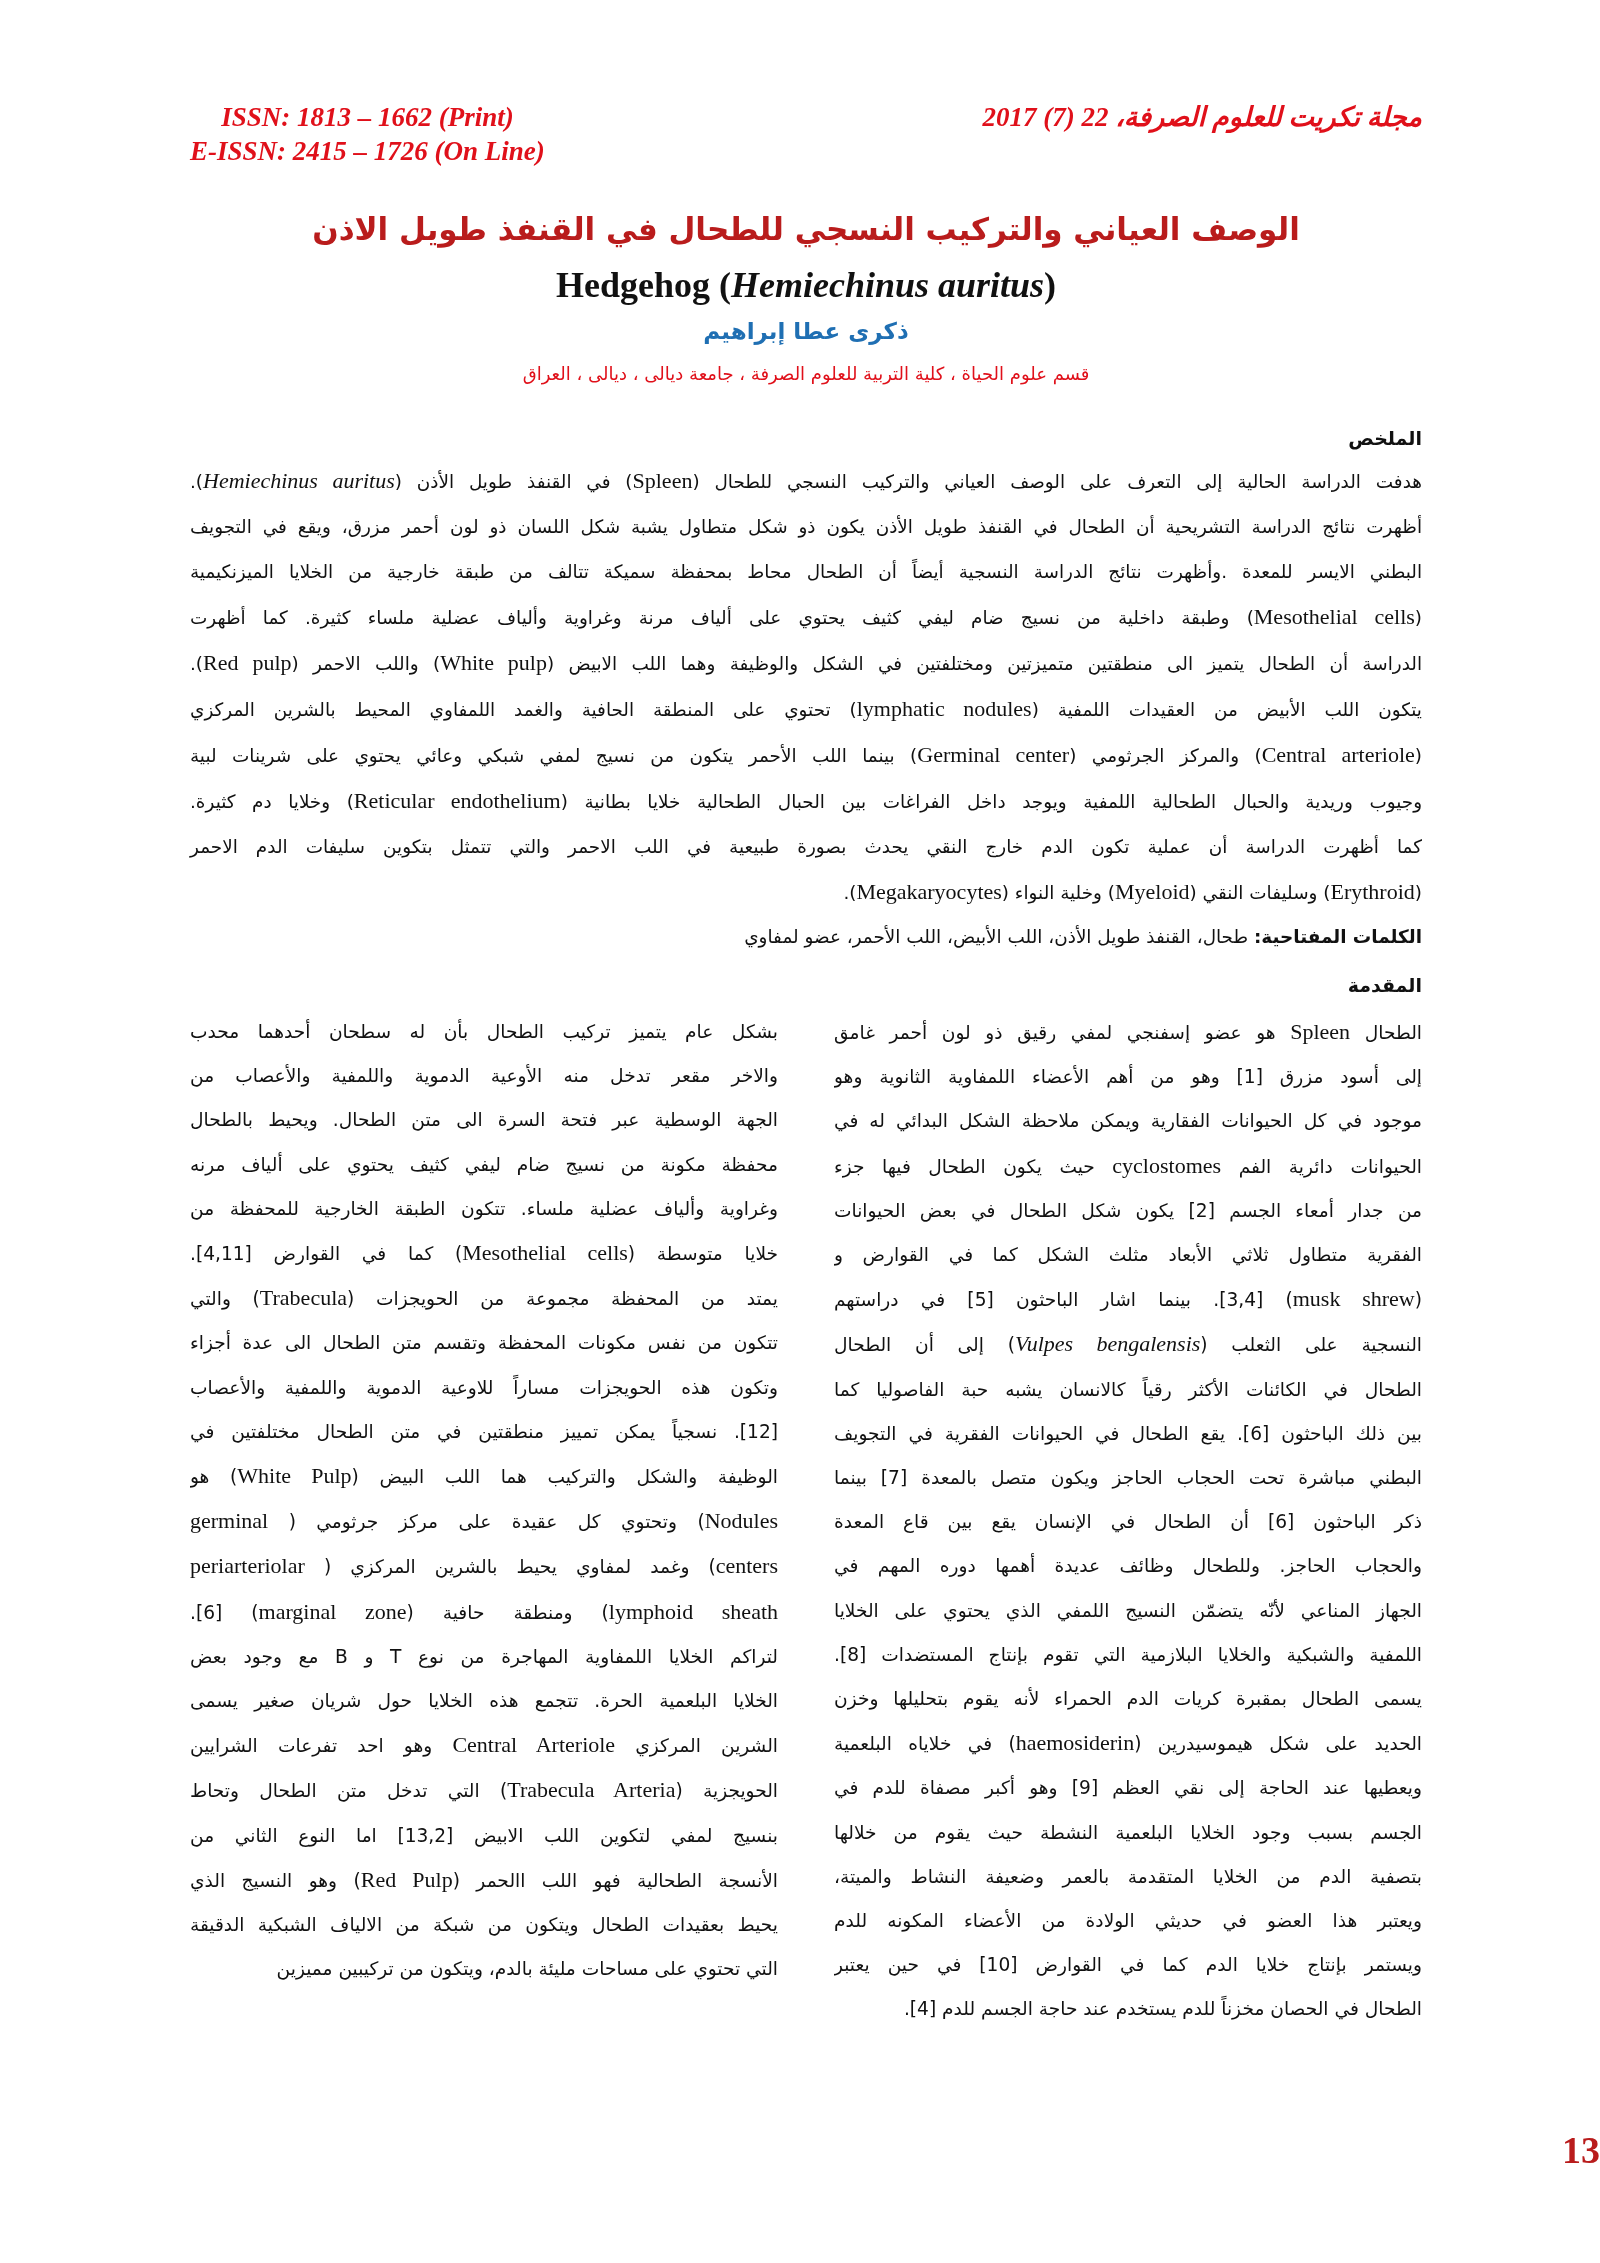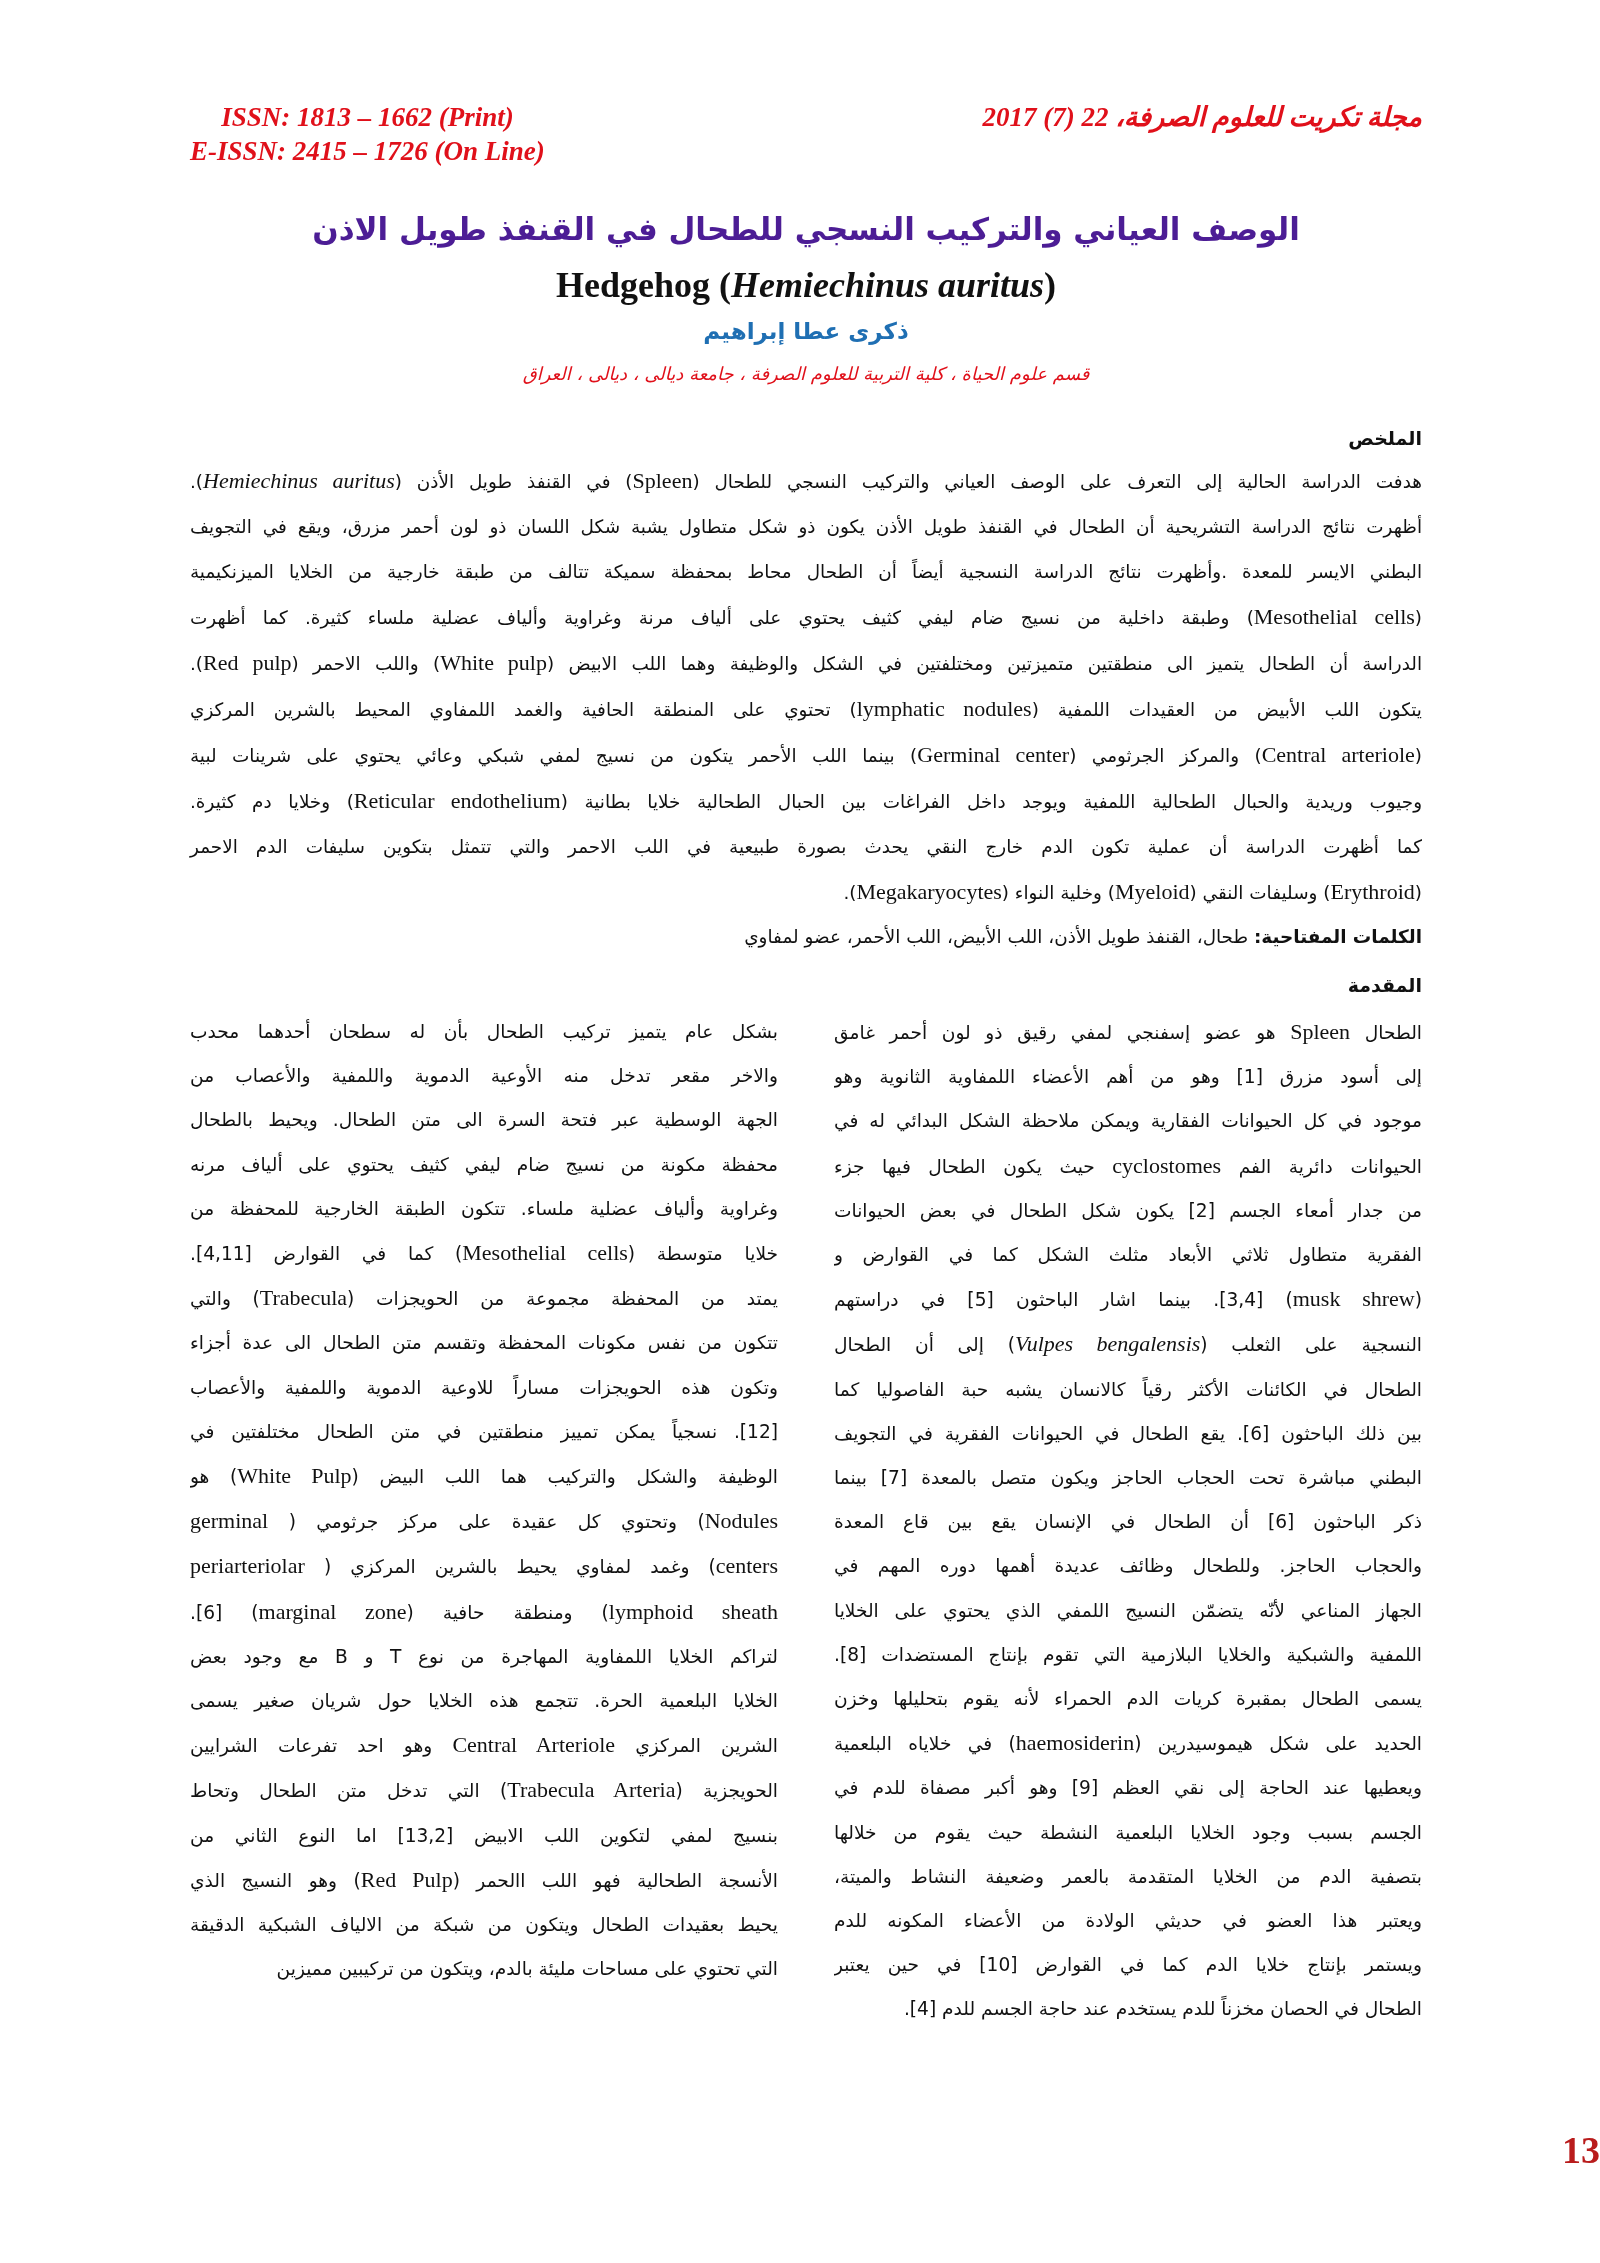--- a/index.html
+++ b/index.html
@@ -7,26 +7,26 @@
       width: 1600px; height: 2263px; position: relative; overflow: hidden;
       font-family: "Liberation Serif", "DejaVu Serif", serif; color: #111;
     }
     .page { position: absolute; left: 0; top: 0; width: 1600px; height: 2263px; }
     .hdr { position: absolute; top: 100px; color: #e0101a; font-style: italic; font-weight: bold;
       font-family: "Liberation Serif", serif; font-size: 27px; line-height: 34px; }
     .hdr-left { left: 190px; text-align: center; }
     .hdr-right { right: 178px; text-align: right; direction: rtl; }
     .title-block { position: absolute; left: 190px; right: 178px; top: 205px; text-align: center; }
     .title-ar { direction: rtl; font-family: "DejaVu Sans", sans-serif; font-weight: bold;
-      font-size: 31px; line-height: 48px; color: #4c1d95; }
+      font-size: 31px; line-height: 48px; color: #b91c1c; }
     .title-en { font-family: Liberation Serif, serif; font-weight: bold; font-size: 36px; line-height: 52px; margin-top: 6px; }
     .title-en i { font-style: italic; }
     .author { direction: rtl; font-family: "DejaVu Sans", sans-serif; font-weight: bold; color: #1f6fb3;
       font-size: 23px; line-height: 36px; margin-top: 2px; }
-    .affil { direction: rtl; font-family: "DejaVu Sans", sans-serif; font-style: italic; color: #e0101a;
+    .affil { direction: rtl; font-family: "DejaVu Sans", sans-serif; color: #e0101a;
       font-size: 18px; line-height: 30px; margin-top: 10px; }
     .abstract { position: absolute; left: 190px; right: 178px; top: 418px; direction: rtl;
       font-family: "DejaVu Sans", sans-serif; font-size: 18.4px; line-height: 45px; text-align: justify; }
     .sec-head { font-weight: bold; font-size: 19px; line-height: 40px; margin: 0; }
     .abstract p { margin: 0; }
     .abstract .en { font-family: "Liberation Serif", serif; font-size: 22px; }
     .abstract .en i { font-style: italic; }
     .kw { margin-top: 4px; line-height: 36px; }
     .kw b { font-weight: bold; }
     .intro-head { margin-top: 10px; }

